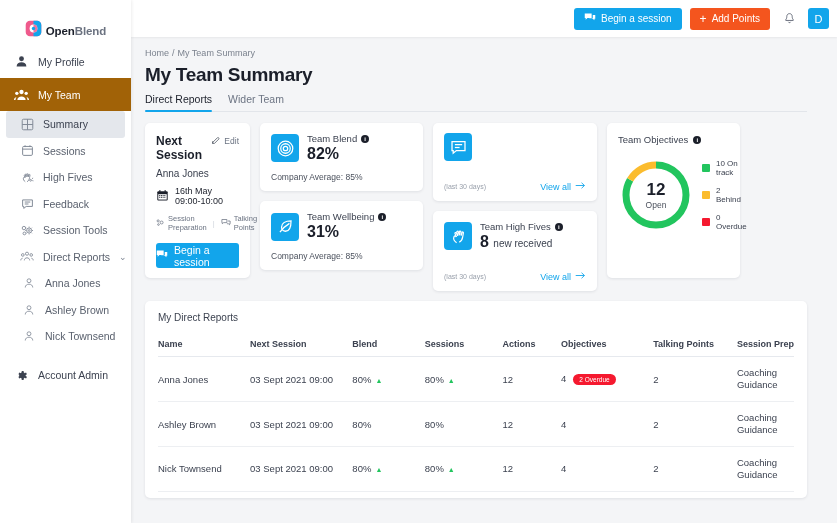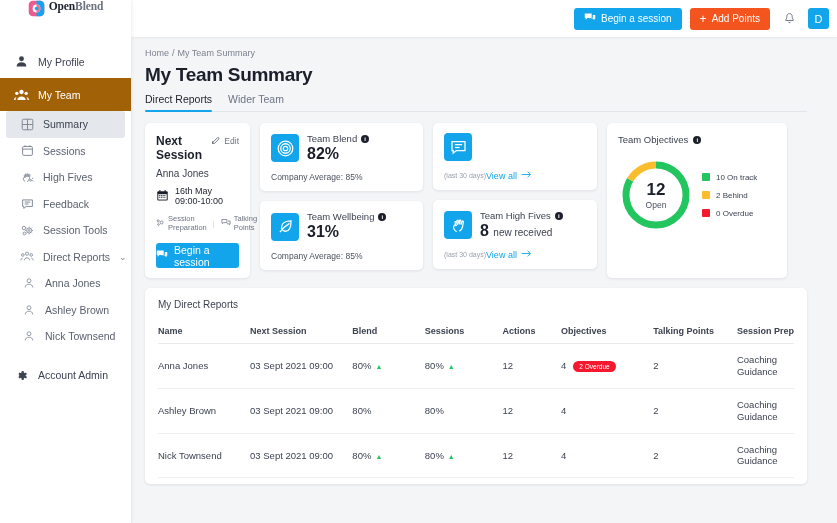--- a/index.html
+++ b/index.html
@@ -10,21 +10,21 @@
     overflow: hidden;
   }
   .app { width: 837px; height: 523px; display: flex; position: relative; background:#f4f5f7;}
 
   
   .sidebar {
     width: 131px; height: 523px; background: #ffffff; flex: 0 0 131px;
     display: flex; flex-direction: column; position: relative; z-index: 5;
     box-shadow: 1px 0 3px rgba(0,0,0,.07);
   }
-  .logo-row { height: 37px; display: flex; align-items: flex-start; justify-content: center; gap: 4px; font-family: Liberation Serif, serif; }
+  .logo-row { height: 37px; display: flex; align-items: flex-end; justify-content: center; gap: 4px; }
   .logo-mark { width: 17px; height: 17px; position: relative; flex: 0 0 17px;}
   .logo-text { font-size: 11.5px; font-weight: 700; letter-spacing: -.1px; }
   .logo-text .b1 { color: #1b1f2a; }
   .logo-text .b2 { color: #6b7280; }
 
   .nav { display: flex; flex-direction: column; padding-top: 8px; }
   .nav-item {
     height: 33px; display: flex; align-items: center; gap: 9px;
     padding-left: 14px; font-size: 10.5px; color: #3c4250; cursor: pointer;
     white-space: nowrap;
@@ -67,21 +67,21 @@
   .tab { font-size: 10.5px; color: #6c7483; padding-bottom: 6px; cursor: pointer; position: relative; }
   .tab.active { color: #1b1f2a; }
   .tab.active:after { content:''; position:absolute; left:0; right:0; bottom:-1px; height:2.5px; background:#12a5eb; border-radius:2px;}
 
   
   .cards { display: flex; gap: 10px; align-items: flex-start; }
   .card { background: #fff; border-radius: 5px; box-shadow: 0 1px 3px rgba(16,24,40,.09); }
   .col-next { width: 161px; }
   .col-mid { width: 163px; display: flex; flex-direction: column; gap: 10px;}
   .col-right { width: 164px; display: flex; flex-direction: column; gap: 10px;}
-  .col-obj { width: 180px; }
+  .col-obj { width: 133px; }
 
   .next-card { padding: 11px 11px 10px 11px; height: 155px; display:flex; flex-direction:column;}
   .next-head { display: flex; align-items: baseline; gap: 5px; }
   .next-title { font-size: 12px; font-weight: 700; color: #1b1f2a; }
   .edit-link { font-size: 8.5px; color: #6c7483; display: inline-flex; align-items: center; gap: 3px; cursor: pointer; }
   .next-name { font-size: 10px; color: #3c4250; margin-top: 6px; }
   .next-date { font-size: 9px; color: #1b1f2a; margin-top: 7px; display: flex; align-items: center; gap: 6px; }
   .next-links { margin-top: 8px; display: flex; align-items: center; gap: 6px; font-size: 7.5px; color: #6c7483; }
   .next-links .lnk { display:inline-flex; align-items:center; gap:3px; cursor:pointer;}
   .next-links .divider { color: #cfd4db; }
@@ -93,21 +93,21 @@
   .metric-card { padding: 10px 11px 9px 11px; }
   .metric-top { display: flex; gap: 8px; align-items: center; }
   .metric-icon {
     width: 28px; height: 28px; background: #12a5eb; border-radius: 4px; flex: 0 0 28px;
     display: flex; align-items: center; justify-content: center;
   }
   .metric-label { font-size: 9.5px; color: #3c4250; display: flex; align-items: center; gap: 4px;}
   .metric-value { font-size: 16px; font-weight: 700; color: #1b1f2a; line-height: 1.15; margin-top: 1px;}
   .metric-value .sm { font-size: 10px; font-weight: 400; color: #3c4250; }
   .metric-sub { font-size: 8.5px; color: #4a505c; margin-top: 9px; }
-  .metric-foot { display: flex; align-items: center; margin-top: 9px; }
+  .metric-foot { display: flex; align-items: center; justify-content: space-between; margin-top: 20px; }
   .metric-foot .days { font-size: 7px; color: #9aa1ac; }
   .viewall { font-size: 9px; color: #12a5eb; display: inline-flex; align-items: center; gap: 4px; cursor: pointer; }
   .info-dot {
     width: 8px; height: 8px; border-radius: 50%; background: #1b1f2a; color: #fff;
     font-size: 6px; display: inline-flex; align-items: center; justify-content: center; font-weight:700;
   }
 
   .obj-card { padding: 11px 11px 10px 11px; height: 155px; }
   .obj-title { font-size: 9.5px; color: #3c4250; display: flex; align-items: center; gap: 5px; }
   .obj-body { display: flex; align-items: center; margin-top: 14px; }

